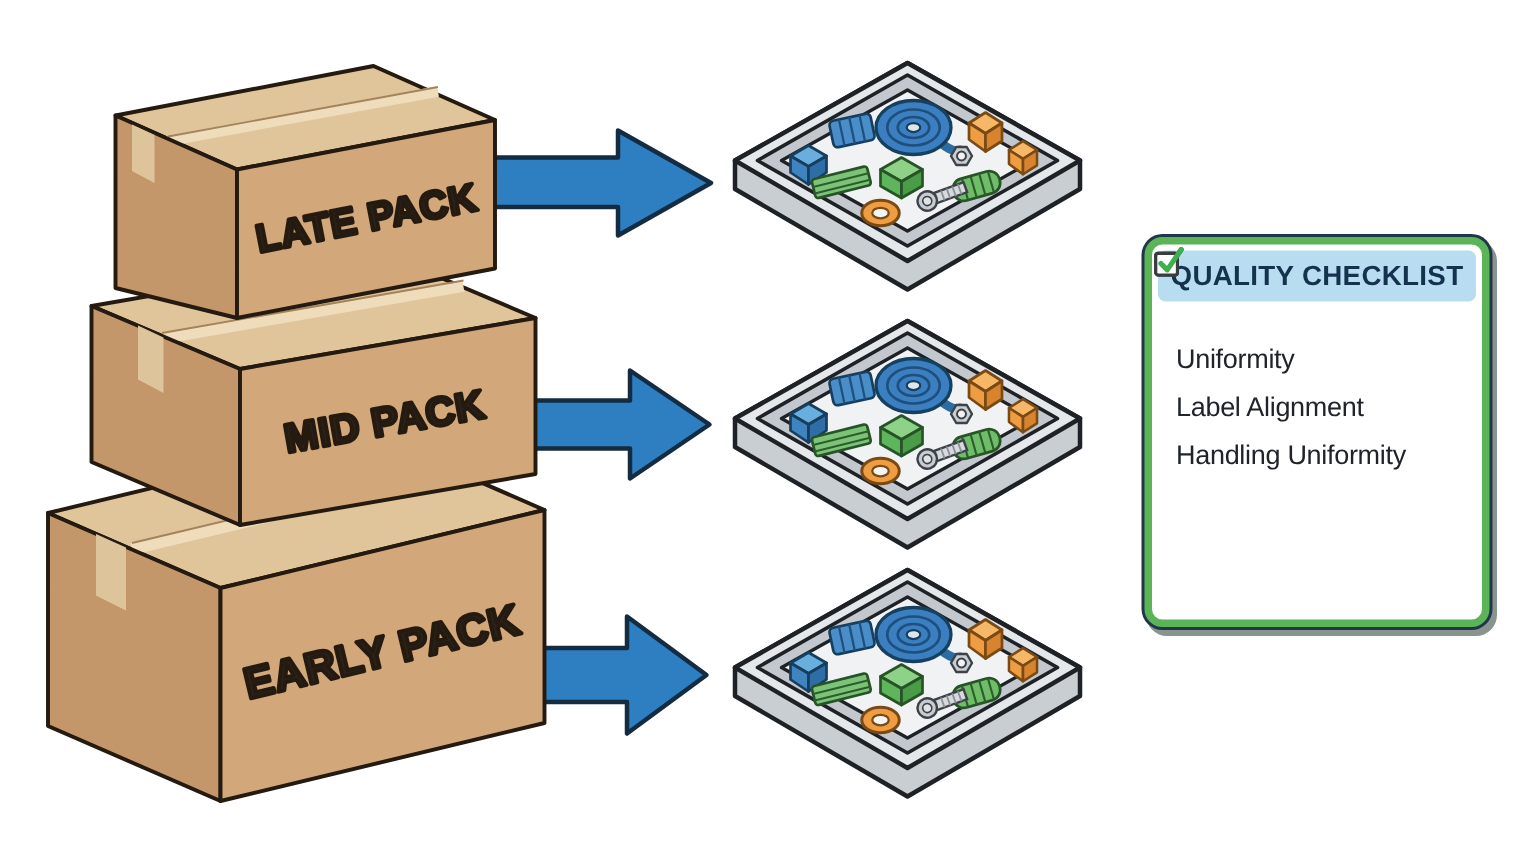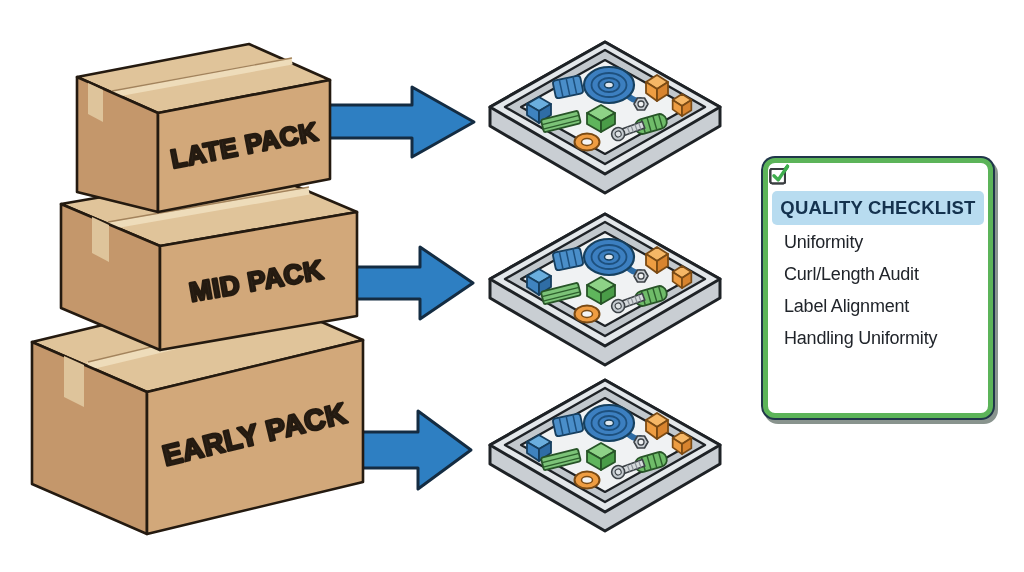--- a/index.html
+++ b/index.html
@@ -8,23 +8,23 @@
   .stage svg{position:absolute;left:0;top:0;}
 
   .box-label{font-family:"Liberation Sans",sans-serif;font-weight:bold;fill:#2b2118;letter-spacing:.5px;}
 
   
   .checklist{position:absolute;left:763px;top:158px;width:230px;height:260px;box-sizing:border-box;
              background:#ffffff;border:5px solid #5cb459;border-radius:12px;
              box-shadow:0 0 0 2px #20364a, 3px 4px 0 2px rgba(40,60,50,.55);
              padding:4px 4px 0 4px;}
   .checklist-header{background:#b8dcf0;border-radius:5px;height:34px;display:flex;
-                    align-items:center;justify-content:center;margin-top:24px;}
+                    align-items:center;justify-content:center;}
   .checklist-header span{font-weight:bold;font-size:18.5px;color:#14324e;letter-spacing:.2px;}
-  .checklist ul{list-style:none;margin:2px 0 0 0;padding:0 0 0 12px;}
+  .checklist ul{list-style:none;margin:23px 0 0 0;padding:0 0 0 12px;}
   .checklist li{display:flex;align-items:center;gap:9px;height:31.8px;}
   .checklist li span{font-size:18px;color:#20242a;letter-spacing:-.2px;}
   .checkbox{overflow:visible;flex:0 0 auto;}
 </style>
 </head>
 <body>
 
 <div class="stage">
 
 <svg width="1024" height="572" viewBox="0 0 1024 572">
@@ -162,27 +162,20 @@
         <rect x="3" y="7" width="17" height="17" rx="2" fill="#ffffff" stroke="#3a3d40" stroke-width="2.4"></rect>
         <polyline points="7,15 12,20 23,4" fill="none" stroke="#3fae4e" stroke-width="4" stroke-linecap="round" stroke-linejoin="round"></polyline>
       </svg>
       <span>Uniformity</span>
     </li>
     <li>
       <svg class="checkbox" width="22" height="22" viewBox="0 0 26 26">
         <rect x="3" y="7" width="17" height="17" rx="2" fill="#ffffff" stroke="#3a3d40" stroke-width="2.4"></rect>
         <polyline points="7,15 12,20 23,4" fill="none" stroke="#3fae4e" stroke-width="4" stroke-linecap="round" stroke-linejoin="round"></polyline>
       </svg>
-      <span>Curl/Length Audit</span>
-    </li>
-    <li>
-      <svg class="checkbox" width="22" height="22" viewBox="0 0 26 26">
-        <rect x="3" y="7" width="17" height="17" rx="2" fill="#ffffff" stroke="#3a3d40" stroke-width="2.4"></rect>
-        <polyline points="7,15 12,20 23,4" fill="none" stroke="#3fae4e" stroke-width="4" stroke-linecap="round" stroke-linejoin="round"></polyline>
-      </svg>
       <span>Label Alignment</span>
     </li>
     <li>
       <svg class="checkbox" width="22" height="22" viewBox="0 0 26 26">
         <rect x="3" y="7" width="17" height="17" rx="2" fill="#ffffff" stroke="#3a3d40" stroke-width="2.4"></rect>
         <polyline points="7,15 12,20 23,4" fill="none" stroke="#3fae4e" stroke-width="4" stroke-linecap="round" stroke-linejoin="round"></polyline>
       </svg>
       <span>Handling Uniformity</span>
     </li>
   </ul>

